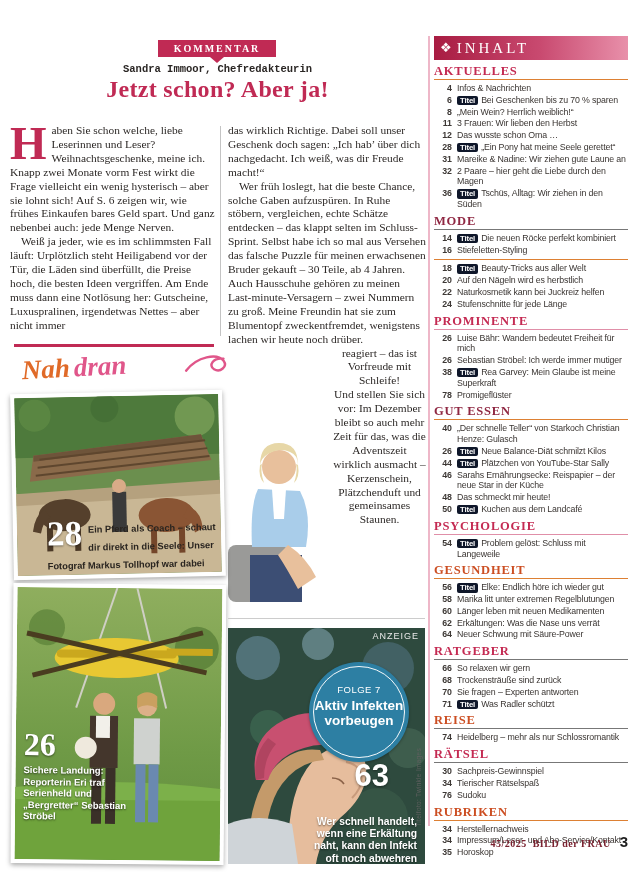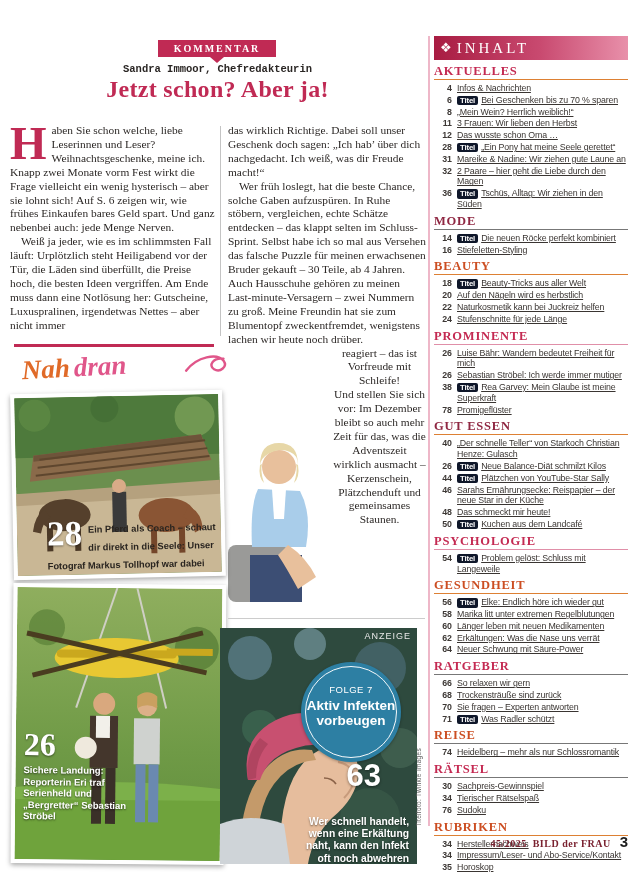--- a/index.html
+++ b/index.html
@@ -47,21 +47,21 @@
   .cap28 .captxt{font-family:"Liberation Sans",sans-serif;font-weight:bold;font-size:9.3px;
       line-height:11.2px;color:#2a2520;}
   .cap26{position:absolute;left:12px;top:145px;width:118px;}
   .cap26 .bignum{font-size:32px;font-weight:bold;color:#fff;line-height:32px;
       font-family:"Liberation Serif",serif;text-shadow:0 1px 2px rgba(0,0,0,.5);}
   .cap26 .captxt{font-family:"Liberation Sans",sans-serif;font-weight:bold;font-size:9.5px;
       line-height:11.5px;color:#fff;text-shadow:0 1px 2px rgba(0,0,0,.6);margin-top:4px;}
 
   
   .midrule{position:absolute;left:228px;top:618px;width:197px;height:1px;background:#cccccc;}
-  .adblock{position:absolute;left:220px;top:628px;width:197px;height:236px;overflow:hidden;}
+  .adblock{position:absolute;left:228px;top:628px;width:197px;height:236px;overflow:hidden;}
   .adblock svg{display:block;}
   .anzeige-label{position:absolute;top:3px;right:6px;color:#e9e9e9;font-family:"Liberation Sans",sans-serif;
       font-size:9px;letter-spacing:1px;}
   .adbadge{position:absolute;right:16px;top:34px;width:100px;height:100px;border-radius:50%;
       background:#2d7fa3;color:#fff;text-align:center;font-family:"Liberation Sans",sans-serif;
       box-shadow:0 1px 3px rgba(0,0,0,.3);}
   .adbadge:before{content:"";position:absolute;inset:4px;border:1.5px solid rgba(255,255,255,.95);border-radius:50%;}
   .adbadge .b1{margin-top:22px;font-size:9.5px;letter-spacing:.5px;}
   .adbadge .b2{font-size:13.5px;font-weight:bold;line-height:15px;margin-top:3px;}
   .adnum{position:absolute;right:36px;top:130px;color:#fff;font-weight:bold;font-size:31px;
@@ -78,21 +78,21 @@
       color:#fff;display:flex;align-items:center;padding-left:6px;box-sizing:border-box;}
   .inhalt-bar .clover{font-size:13px;margin-right:5px;}
   .inhalt-bar .ttl{font-family:"Liberation Serif",serif;font-size:15px;letter-spacing:3px;}
   .toc-sec{margin-top:4px;}
   .toc-h{font-family:"Liberation Serif",serif;font-weight:bold;font-size:12.5px;letter-spacing:.8px;line-height:14px;}
   .toc-rule{height:1px;margin:1px 0 3px 0;}
   .toc-row{display:flex;margin-bottom:1px;}
   .toc-num{width:18px;min-width:18px;text-align:right;font-family:"Liberation Sans",sans-serif;
       font-weight:bold;font-size:8.8px;line-height:10.8px;color:#3d3835;margin-right:5px;}
   .toc-txt{font-family:"Liberation Sans",sans-serif;font-size:8.8px;line-height:10.8px;
-      color:#3a3532;letter-spacing:-.15px;text-decoration:underline;}
+      color:#3a3532;letter-spacing:-.15px;}
   .titel-badge{display:inline-block;background:#0f172a;color:#fff;font-weight:bold;font-size:7.8px;
       line-height:9.5px;padding:0 3px;border-radius:2px;margin-right:3px;}
 
   .footer{position:absolute;left:434px;top:833px;width:194px;display:flex;justify-content:flex-end;
       align-items:baseline;gap:9px;}
   .footer .iss{font-family:Liberation Serif, serif;font-weight:bold;font-size:10px;color:#7a2230;letter-spacing:.5px;}
   .footer .pg{font-family:"Liberation Sans",sans-serif;font-weight:bold;font-size:15px;color:#1d1d1d;}
 </style>
 </head>
 <body>
@@ -292,21 +292,20 @@
           <div class="toc-row">
             <span class="toc-num">14</span>
             <span class="toc-txt"><span class="titel-badge">Titel</span>Die neuen Röcke perfekt kombiniert</span>
           </div>
           <div class="toc-row">
             <span class="toc-num">16</span>
             <span class="toc-txt">Stiefeletten-Styling</span>
           </div>
         </div>
         <div class="toc-sec">
-          <div class="toc-h" style="color: rgb(204, 78, 34);">BEAUTY</div>
           <div class="toc-rule" style="background: rgb(221, 128, 51);"></div>
           <div class="toc-row">
             <span class="toc-num">18</span>
             <span class="toc-txt"><span class="titel-badge">Titel</span>Beauty-Tricks aus aller Welt</span>
           </div>
           <div class="toc-row">
             <span class="toc-num">20</span>
             <span class="toc-txt">Auf den Nägeln wird es herbstlich</span>
           </div>
           <div class="toc-row">

